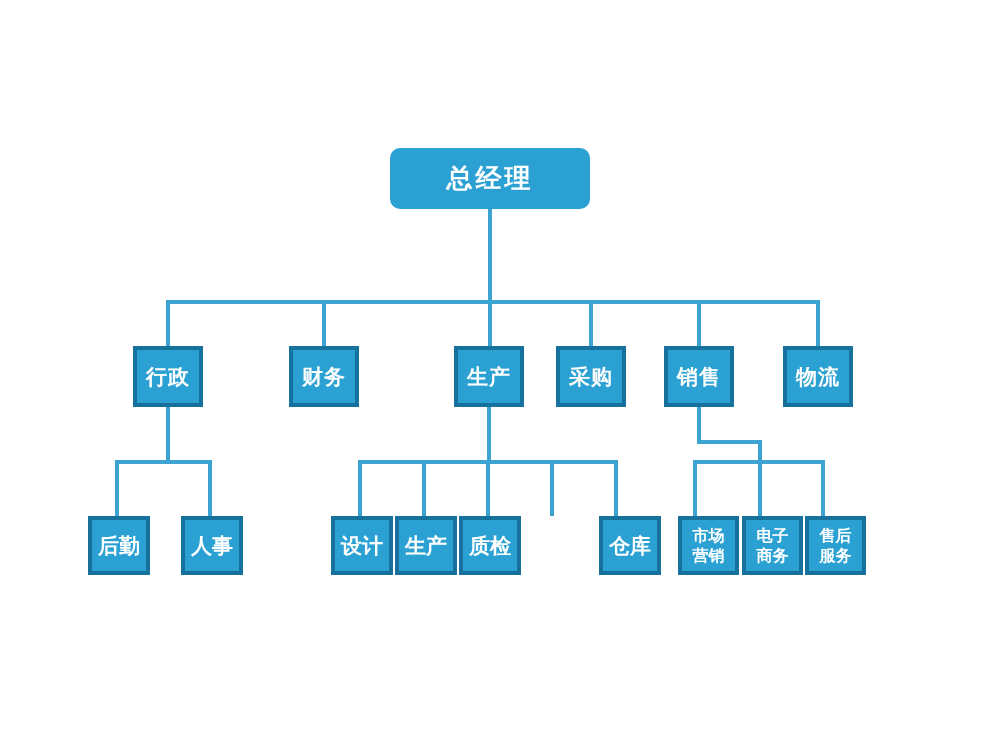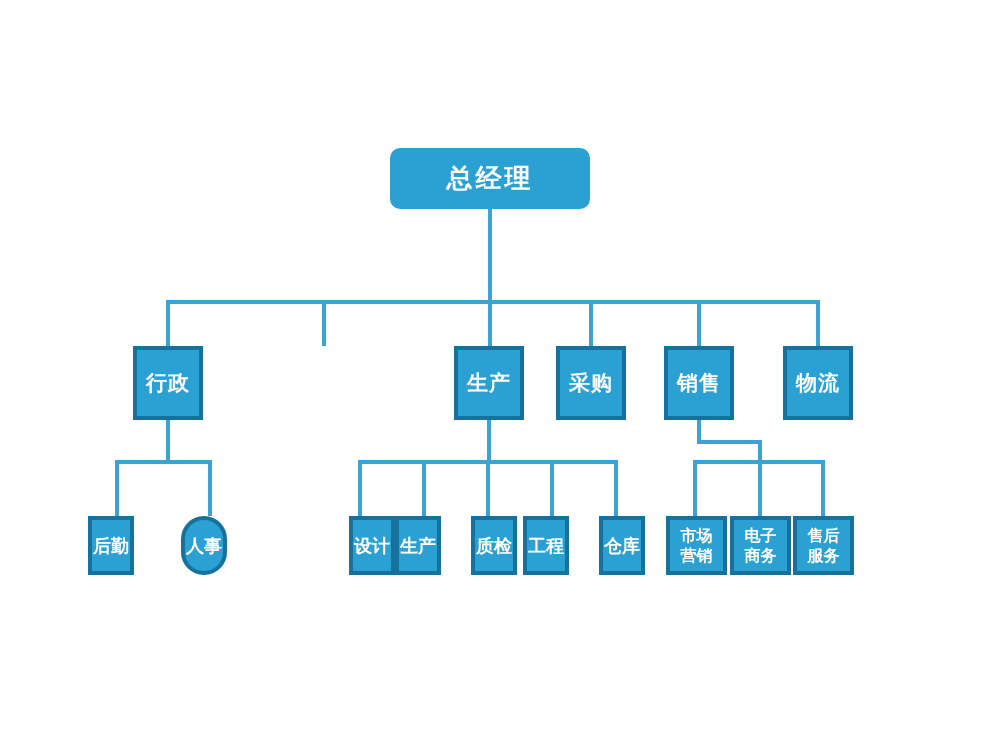--- a/index.html
+++ b/index.html
@@ -26,34 +26,34 @@
     font-weight:bold;
     background:var(--box-fill);
     white-space:pre-line;
   }
   .node-root{
     left:390px;top:148px;width:200px;height:61px;
     border-radius:10px;
     font-size:26px;letter-spacing:3px;
   }
   .node-l2{
-    width:70px;height:74px;top:346px;
+    width:70px;height:61px;top:346px;
     border:4px solid var(--box-border);
     font-size:21px;letter-spacing:1px;font-family:Liberation Serif, serif;
   }
   .node-l3{
-    width:46px;height:59px;top:516px;
+    width:62px;height:59px;top:516px;
     border:4px solid var(--box-border);
-    font-size:18px;
+    font-size:21px;
   }
-  .node-l3.wide{width:61px;font-size:16px;line-height:20px;letter-spacing:0;}
+  .node-l3.wide{width:61px;font-size:16px;line-height:20px;letter-spacing:0;margin-left:12px;}
   .pos-admin{left:133px;}   .pos-finance{left:289px;}  .pos-production{left:454px;}
   .pos-procure{left:556px;} .pos-sales{left:664px;}    .pos-logistics{left:783px;text-align:center;}
-  .pos-support{left:88px;}  .pos-hr{left:181px;border-radius:23px;}
-  .pos-design{left:349px;}  .pos-prod2{left:395px;}    .pos-qc{left:459px;margin-left:12px;}
+  .pos-support{left:88px;}  .pos-hr{left:181px;}
+  .pos-design{left:331px;}  .pos-prod2{left:395px;}    .pos-qc{left:459px;}
   .pos-eng{left:523px;}     .pos-wh{left:599px;}
   .pos-marketing{left:666px;} .pos-ecom{left:730px;}   .pos-aftersales{left:793px;text-align:center;}
   .line{position:absolute;background:var(--line);}
   .v{width:4px;}
   .h{height:4px;}
   
   .ln-root-v{left:488px;top:208px;height:138px;}
   .ln-main-bus{left:166px;top:300px;width:654px;}
   .ln-d-admin{left:166px;top:300px;height:46px;}
   .ln-d-finance{left:322px;top:300px;height:46px;}
@@ -112,32 +112,32 @@
   <div class="line h ln-sales-jog-h"></div>
   <div class="line v ln-sales-jog-v"></div>
   <div class="line h ln-sales-bus"></div>
   <div class="line v ln-sales-c1"></div>
   <div class="line v ln-sales-c2"></div>
   <div class="line v ln-sales-c3"></div>
 
   <div class="node node-root">总经理</div>
 
   <div class="node node-l2 pos-admin">行政</div>
+  <div class="node node-l2 pos-finance">财务</div>
   <div class="node node-l2 pos-production">生产</div>
   <div class="node node-l2 pos-sales">销售</div>
   <div class="node node-l2 pos-procure">采购</div>
   <div class="node node-l2 pos-logistics">物流</div>
 
   <div class="node node-l3 pos-support">后勤</div>
   <div class="node node-l3 pos-hr">人事</div>
 
   <div class="node node-l3 pos-design">设计</div>
   <div class="node node-l3 pos-prod2">生产</div>
   <div class="node node-l3 pos-qc">质检</div>
-  <div class="node node-l3 pos-eng">工程</div>
   <div class="node node-l3 pos-wh">仓库</div>
 
   <div class="node node-l3 wide pos-marketing">市场
 营销</div>
   <div class="node node-l3 wide pos-ecom">电子
 商务</div>
   <div class="node node-l3 wide pos-aftersales">售后
 服务</div>
 
 </div>

